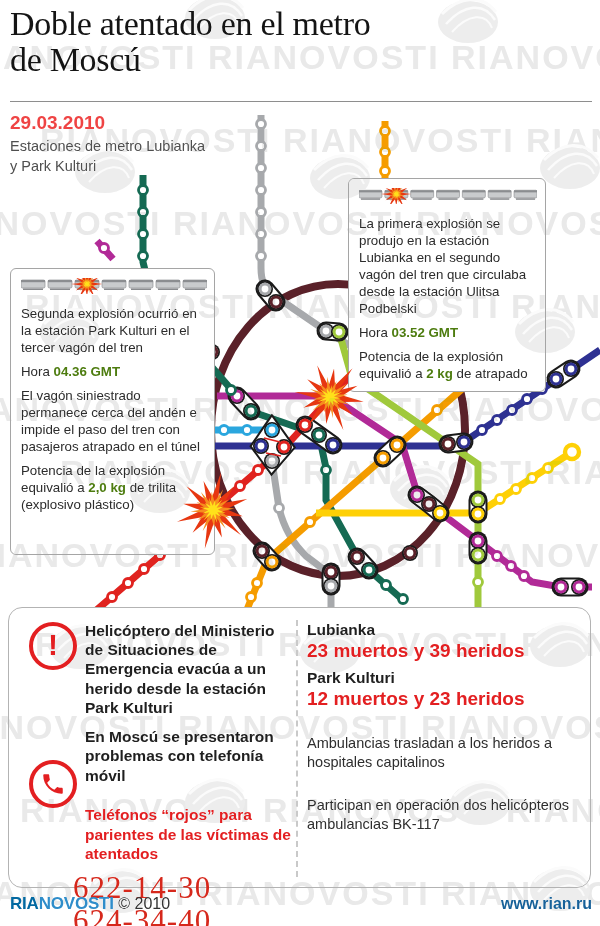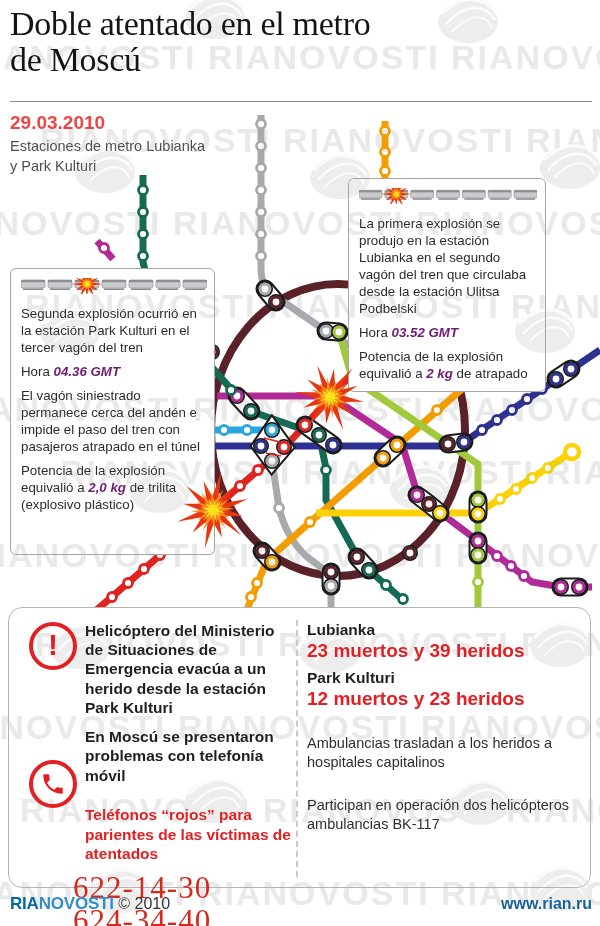--- a/index.html
+++ b/index.html
@@ -16,21 +16,21 @@
   .rule{position:absolute;left:10px;right:8px;top:101px;height:0;border-top:1px solid #8e8e8e;z-index:4;}
   .date{position:absolute;left:10px;top:112px;font-size:19px;font-weight:bold;color:#ef4444;z-index:4;}
   .subtitle{position:absolute;left:10px;top:136px;font-size:14.5px;line-height:1.38;color:#4f4f4f;z-index:4;}
   
   .map{position:absolute;left:0;top:0;z-index:2;}
   .burst-wrap{position:absolute;z-index:6;pointer-events:none;}
   
   .callout{position:absolute;background:#fff;border:1.5px solid #a5a5a5;border-radius:6px;
            z-index:5;padding:9px 10px 20px 10px;box-sizing:border-box;color:#2c2c2c;}
   .callout p{margin:7px 0 0 0;font-size:13.3px;line-height:1.28;}
-  .callout b{color:#701a75;font-style:italic;}
+  .callout b{color:#4d7c0f;}
   
   .panel{position:absolute;left:8px;top:607px;width:583px;height:281px;background:#fff;
          border:1.5px solid #b3b3b3;border-radius:14px;z-index:7;box-sizing:border-box;}
   .panel-divider{position:absolute;left:287px;top:12px;bottom:10px;width:0;
                  border-left:2px dashed #c9c9c9;}
   .circle-icon{position:absolute;width:40px;height:40px;border:4px solid #e31f21;border-radius:50%;
                display:flex;align-items:center;justify-content:center;box-sizing:content-box;}
   .alert-char{font-size:30px;font-weight:bold;color:#e31f21;line-height:1;margin-top:-2px;}
   .p-left{position:absolute;left:76px;top:13px;width:208px;}
   .p-bold{font-size:15.5px;font-weight:bold;color:#1f1f1f;line-height:1.24;margin:0 0 10px 0;}

